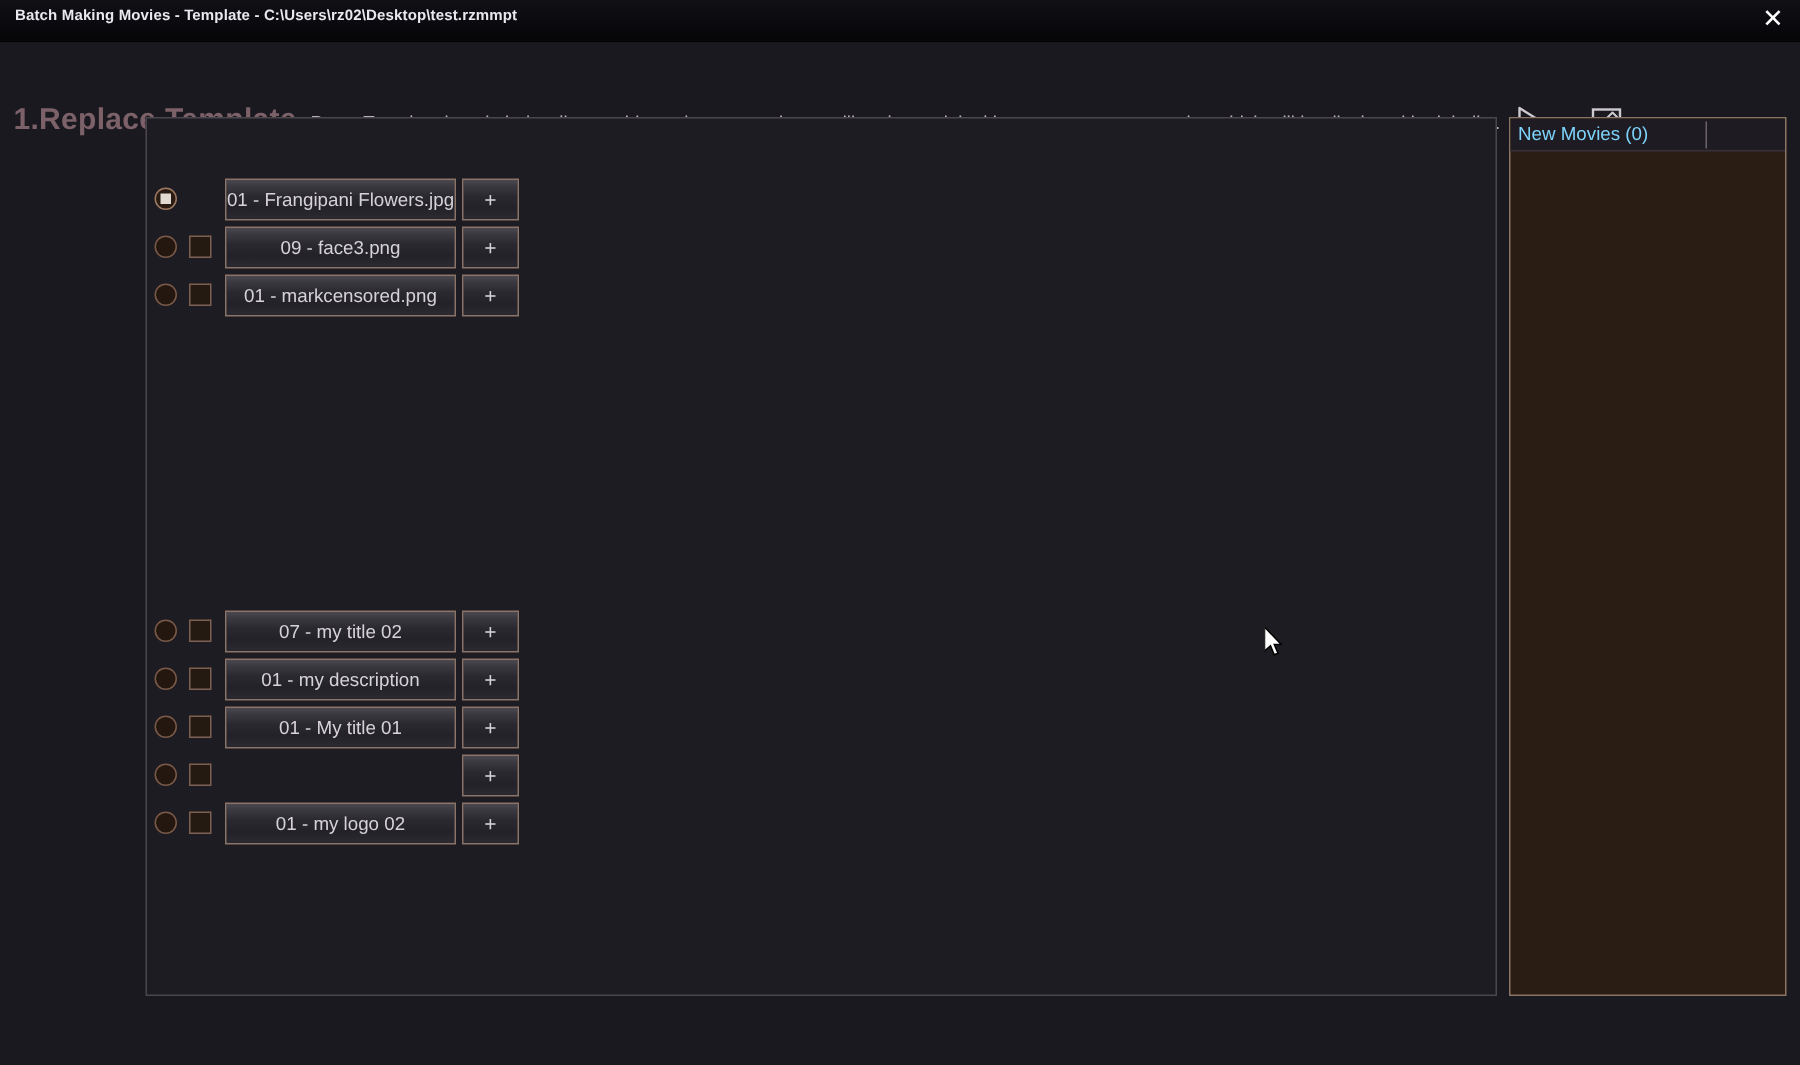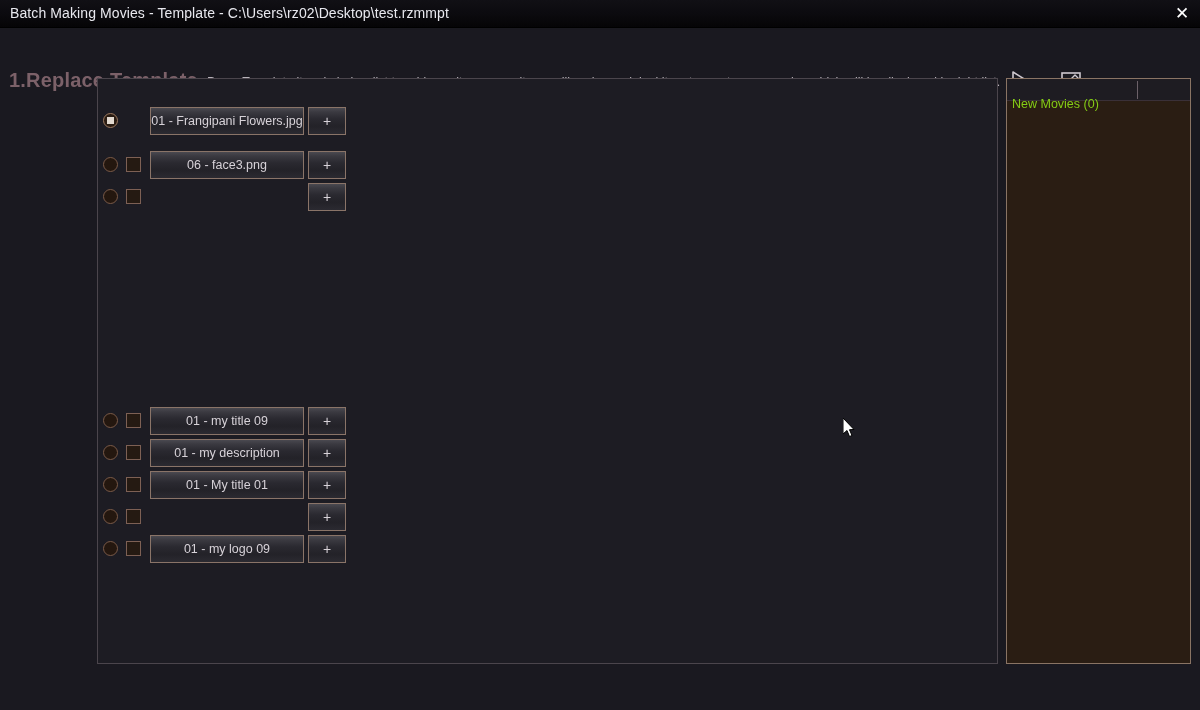--- a/index.html
+++ b/index.html
@@ -12,21 +12,21 @@
   #app { position: relative; width: 1200px; height: 710px; background: #1a1920; }
 
   
   .titlebar {
     position: absolute; left: 0; top: 0; width: 1200px; height: 28px;
     background: linear-gradient(to bottom, #111015 0%, #0b0a0e 55%, #050406 100%);
     border-bottom: 1px solid #000;
   }
   .titlebar .title {
     position: absolute; left: 10px; top: 5px;
-    font-size: 14px; font-weight: normal; color: #e8e8ee;
+    font-size: 10px; font-weight: bold; color: #e8e8ee;
     letter-spacing: 0.1px; white-space: nowrap; text-align: center;
   }
   .titlebar .closebtn {
     position: absolute; right: 6px; top: 2px; width: 24px; height: 22px;
     color: #ffffff; font-size: 17px; font-weight: bold; line-height: 22px;
     text-align: center; cursor: pointer; font-family: "DejaVu Sans", sans-serif;
   }
 
   
   .stepline { position: absolute; left: 0; top: 28px; width: 1200px; height: 50px; }
@@ -91,23 +91,22 @@
   
   .right-panel {
     position: absolute; left: 1006px; top: 78px; width: 185px; height: 586px;
     background: #2a1d13; border: 1px solid #8a7464;
   }
   .right-head {
     position: absolute; left: 0; top: 0; width: 183px; height: 22px;
     background: #1e1c22; border-bottom: 1px solid #3a3038;
   }
   .right-head .label {
-    position: absolute; left: 5px; top: 3px; font-size: 12.5px; color: #84cc16;
+    position: absolute; left: 5px; top: 3px; font-size: 12.5px; color: #7dd3fc;
     white-space: nowrap;
-    margin-top: 15px;
   }
   .right-head .colsep {
     position: absolute; left: 130px; top: 2px; width: 1px; height: 18px;
     background: #6c6169;
   }
 
   
   .bottombar { position: absolute; left: 0; top: 672px; width: 1200px; height: 38px; }
 
   
@@ -138,46 +137,47 @@
         <path d="M12 19 L13 15 L21 7 L24 10 L16 18 Z" fill="none" stroke="#cfc9d0" stroke-width="1.4" stroke-linejoin="round"></path>
         <line x1="12" y1="19" x2="16" y2="18" stroke="#cfc9d0" stroke-width="1.2"></line>
       </svg>
     </div>
   </div>
 
   <div class="left-panel"></div>
 
   <div id="rows">
       <div class="row" style="top: 85px;"></div>
-      <div class="row" style="top: 105px;">
+      <div class="row" style="top: 117px;">
         <div class="radio checked"></div>
         <div class="item-btn">01 - Frangipani Flowers.jpg</div>
         <div class="plus-btn">+</div>
       </div>
       <div class="row" style="top: 149px;">
         <div class="radio"></div>
         <div class="chkbox"></div>
-        <div class="item-btn">06 - face3.png</div>
+        <div class="item-btn">09 - face3.png</div>
         <div class="plus-btn">+</div>
       </div>
       <div class="row" style="top: 181px;">
         <div class="radio"></div>
         <div class="chkbox"></div>
+        <div class="item-btn">01 - markcensored.png</div>
         <div class="plus-btn">+</div>
       </div>
       <div class="row" style="top: 213px;"></div>
       <div class="row" style="top: 245px;"></div>
       <div class="row" style="top: 277px;"></div>
       <div class="row" style="top: 309px;"></div>
       <div class="row" style="top: 341px;"></div>
       <div class="row" style="top: 373px;"></div>
       <div class="row" style="top: 405px;">
         <div class="radio"></div>
         <div class="chkbox"></div>
-        <div class="item-btn">01 - my title 09</div>
+        <div class="item-btn">07 - my title 02</div>
         <div class="plus-btn">+</div>
       </div>
       <div class="row" style="top: 437px; text-align: right;">
         <div class="radio"></div>
         <div class="chkbox"></div>
         <div class="item-btn">01 - my description</div>
         <div class="plus-btn">+</div>
       </div>
       <div class="row" style="top: 469px;">
         <div class="radio"></div>
@@ -186,21 +186,21 @@
         <div class="plus-btn">+</div>
       </div>
       <div class="row" style="top: 501px;">
         <div class="radio"></div>
         <div class="chkbox"></div>
         <div class="plus-btn">+</div>
       </div>
       <div class="row" style="top: 533px;">
         <div class="radio"></div>
         <div class="chkbox"></div>
-        <div class="item-btn">01 - my logo 09</div>
+        <div class="item-btn">01 - my logo 02</div>
         <div class="plus-btn">+</div>
       </div>
       <div class="row" style="top: 565px;"></div>
       <div class="row" style="top: 597px;"></div>
     </div>
 
   <div class="right-panel">
     <div class="right-head">
       <div class="label">New Movies (0)</div>
       <div class="colsep"></div>

